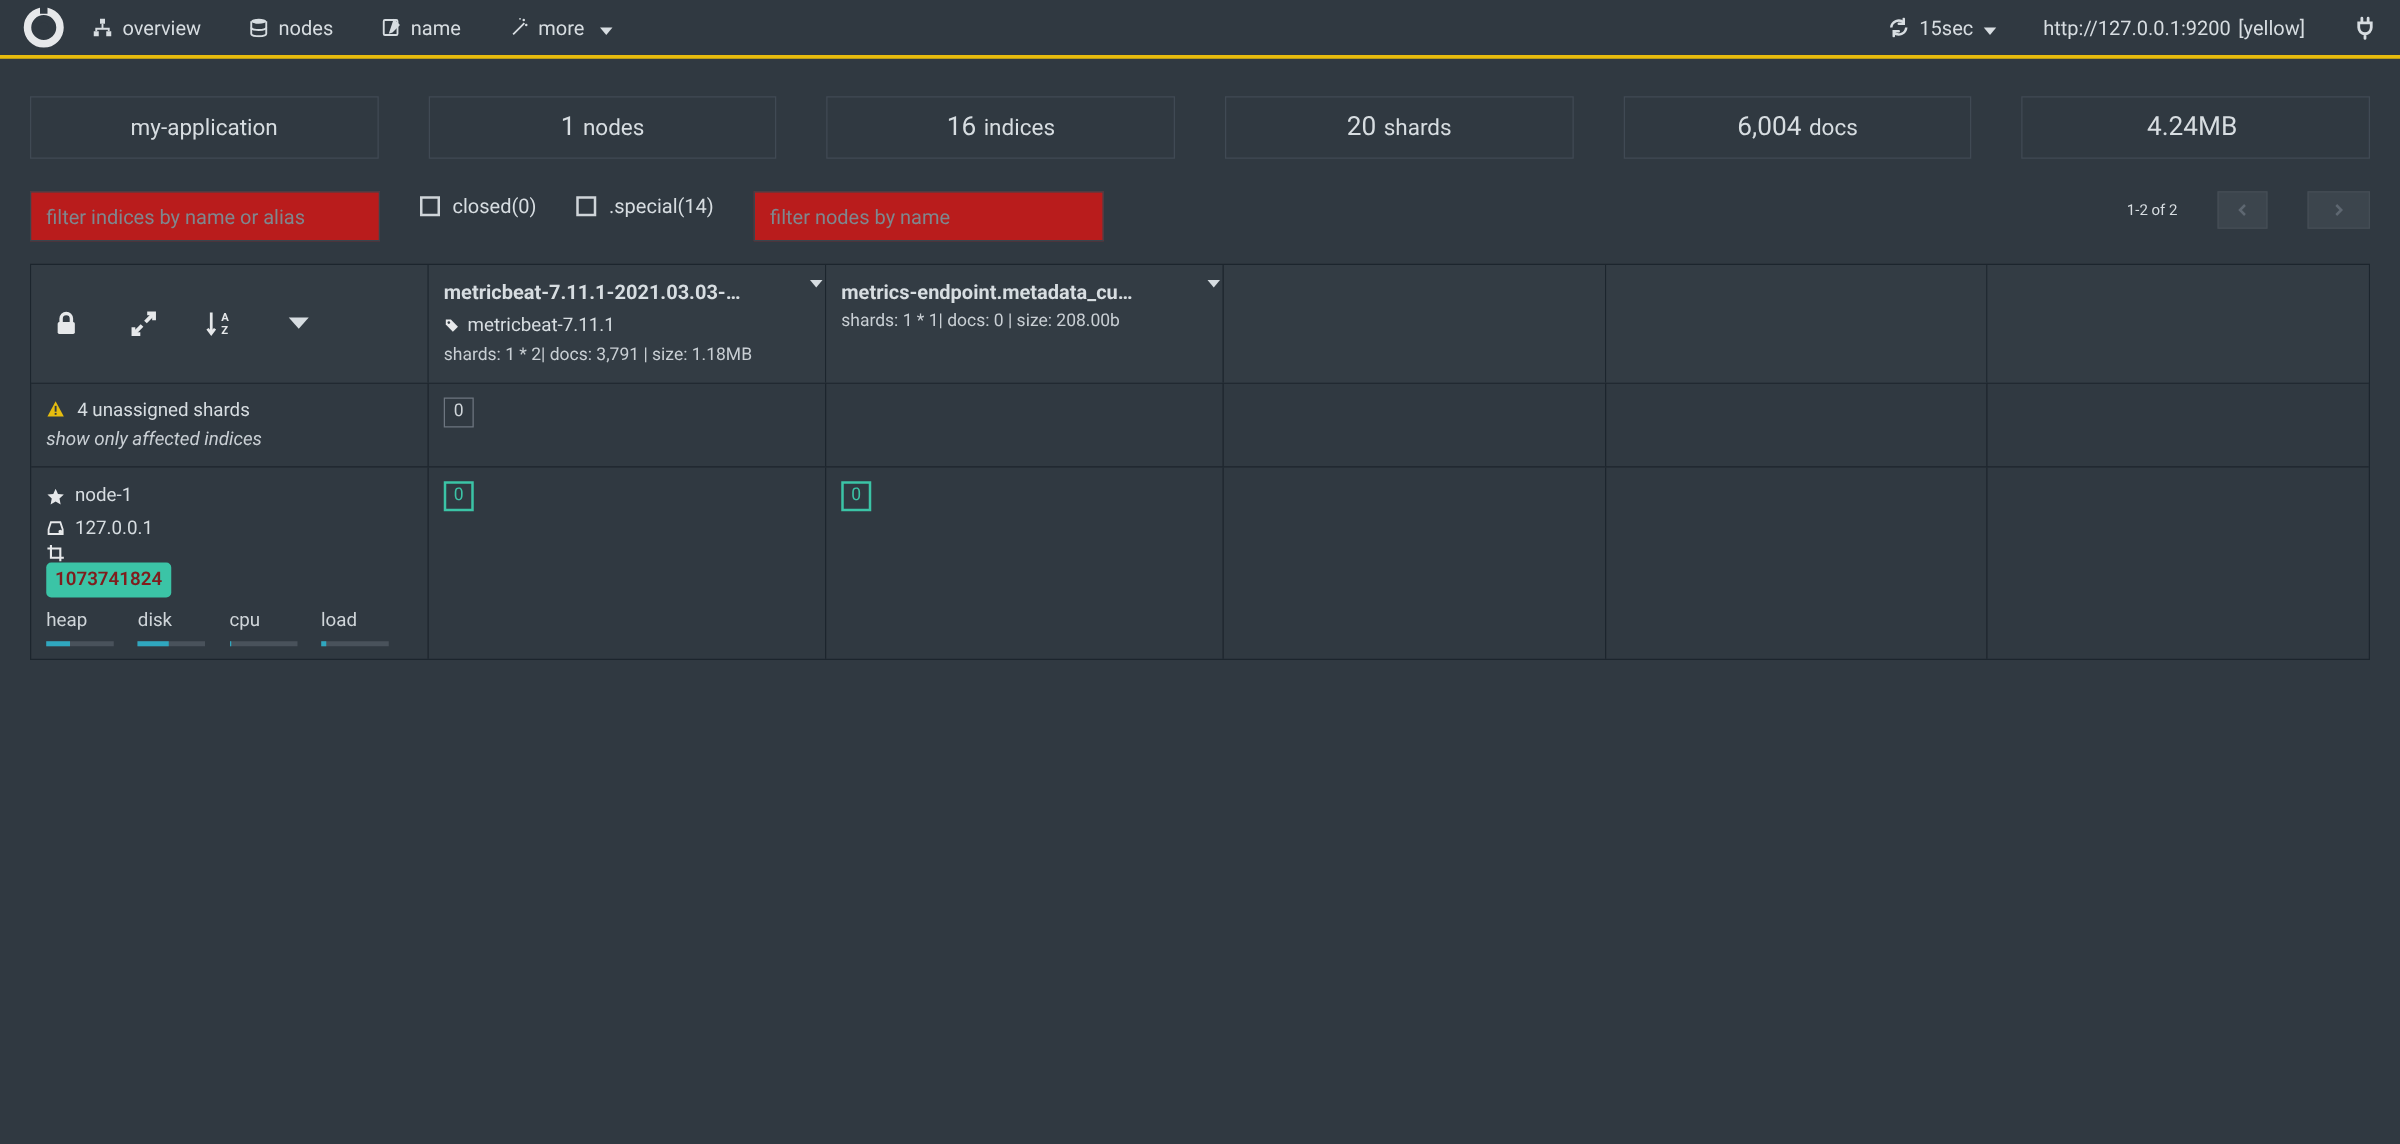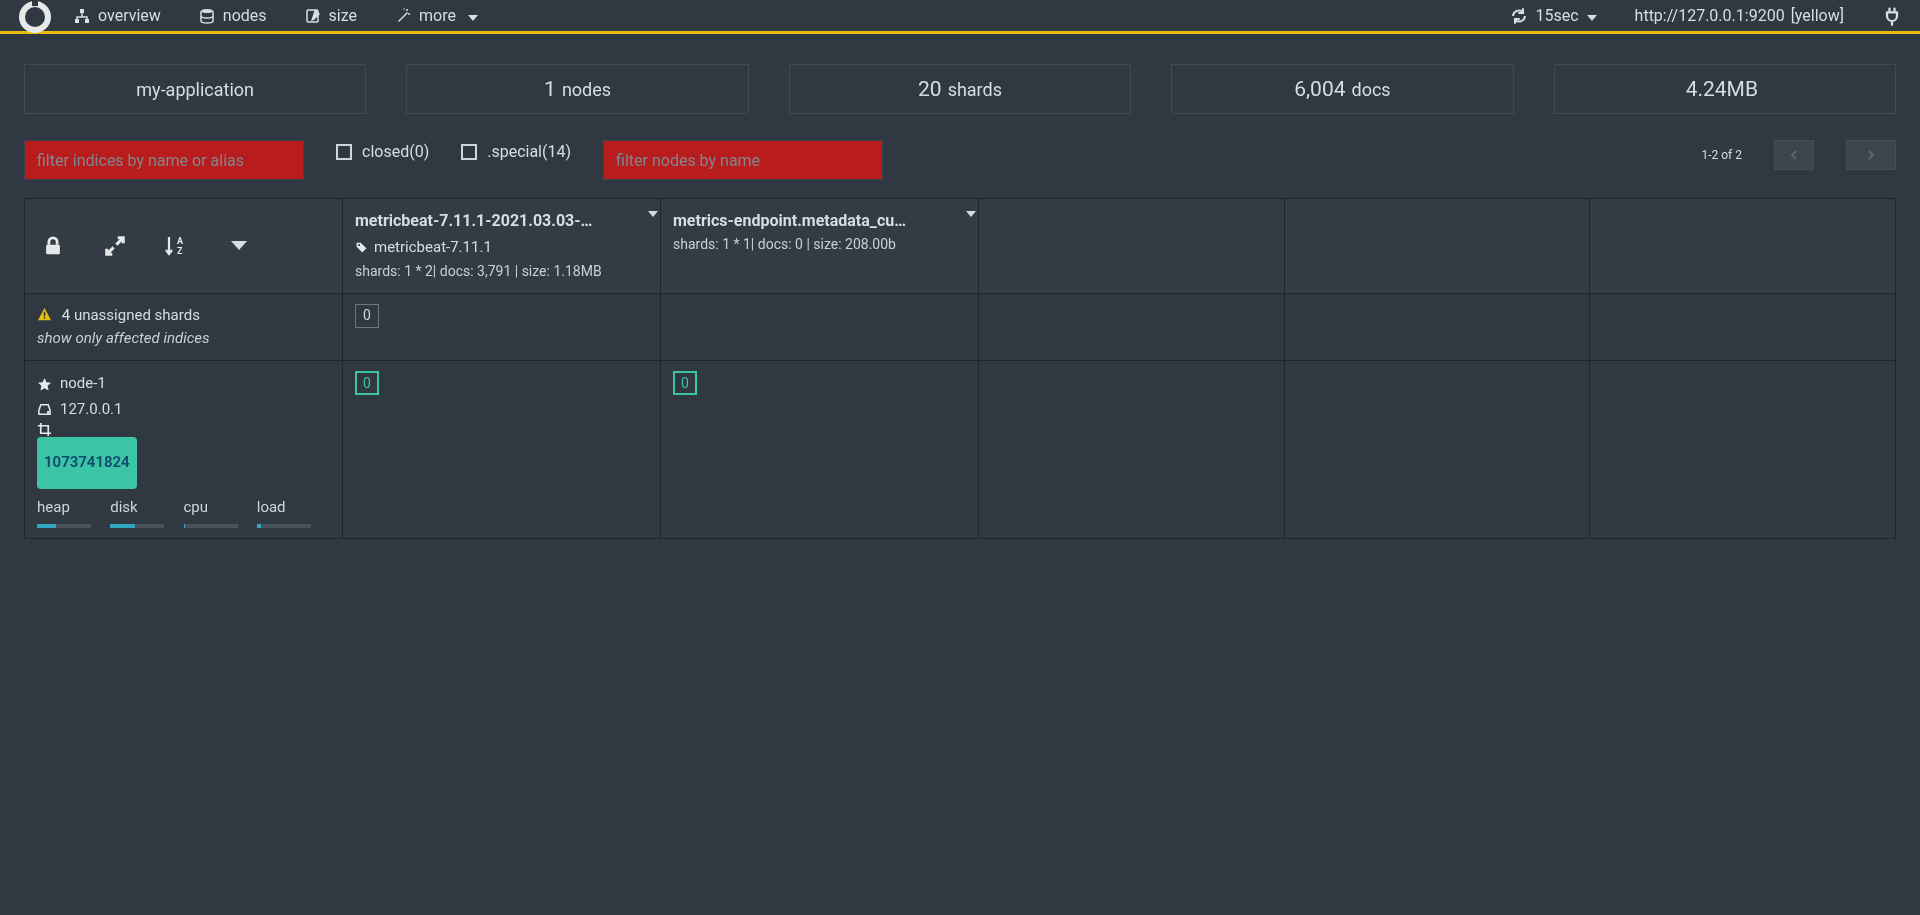--- a/index.html
+++ b/index.html
@@ -12,24 +12,25 @@
     --muted:#aab2b8;
     --accent:#3bc4a6;
     --yellow:#e8bc0d;
     --warn:#e6bd0f;
   }
   *{box-sizing:border-box;font-family:-apple-system,BlinkMacSystemFont,"Segoe UI",Roboto,"Helvetica Neue",Arial,sans-serif;}
   html,body{margin:0;padding:0;background:var(--bg);color:var(--text);height:100%;width:100%;}
   body{width:1920px;overflow:hidden;}
   
   .topbar{
-    height:34px;
+    height:47px;
     width:100%;
     background:var(--bg);
     display:flex;
+    align-items:center;
     padding:0 18px 0 18px;
     border-bottom:3px solid var(--yellow);
   }
   .logo{width:34px;height:34px;margin-right:22px;display:flex;align-items:center;justify-content:center;}
   .logo svg{display:block;}
   .navlinks{display:flex;gap:38px;align-items:center;}
   .navitem{display:flex;align-items:center;gap:8px;color:var(--text);font-size:16px;cursor:pointer;}
   .navitem .ico{width:16px;height:16px;display:flex;align-items:center;justify-content:center;}
   .navitem .caret{margin-left:4px;}
   .spacer{flex:1;}
@@ -100,21 +101,21 @@
   .shardbox{
     display:inline-flex;min-width:24px;height:24px;border:1px solid #6d7680;
     color:#cfd5d9;align-items:center;justify-content:center;font-size:14px;
     background:transparent;
   }
   .shardbox.green{border:2px solid var(--accent);color:var(--accent);}
   
   .nodecell{font-size:15px;line-height:1.7;}
   .nodecell .line{display:flex;align-items:center;gap:8px;}
   .pid{
-    background:var(--accent);color:#0c4a6e;border-radius:4px;padding:13px 7px;font-weight:600;display:inline-block;
+    background:var(--accent);color:#7f1d1d;border-radius:4px;padding:1px 7px;font-weight:600;display:inline-block;
   }
   .gauges{display:flex;margin-top:6px;gap:0;}
   .g{width:78px;display:flex;flex-direction:column;align-items:flex-start;font-size:15px;color:#cfd5d9;}
   .glabel{margin-bottom:4px;}
   .gbar{width:54px;height:4px;background:#49525b;position:relative;}
   .gbar .fill{height:100%;background:#2fa7bf;}
   svg{display:block;}
   .caret-tri{width:0;height:0;border-left:5px solid transparent;border-right:5px solid transparent;border-top:6px solid #d7dde1;display:inline-block;}
 </style>
 </head>
@@ -150,21 +151,21 @@
       </span>
       <span>nodes</span>
     </div>
     <div class="navitem">
       <span class="ico">
         <svg width="16" height="16" viewBox="0 0 16 16" fill="none" stroke="#d7dde1" stroke-width="1.5">
             <rect x="2" y="2" width="11" height="12" rx="1"></rect>
             <path d="M10 1 L15 6 L9 12 L6 13 L7 10 Z" fill="#d7dde1" stroke="none"></path>
           </svg>
       </span>
-      <span>size</span>
+      <span>name</span>
     </div>
     <div class="navitem">
       <span class="ico">
         <svg width="16" height="16" viewBox="0 0 16 16" fill="#d7dde1">
             <path d="M3 13 L12 4 L13 5 L4 14 Z"></path>
             <circle cx="12" cy="2" r="1"></circle>
             <circle cx="14" cy="6" r="1"></circle>
             <circle cx="9" cy="1" r="0.7"></circle>
           </svg>
       </span>
@@ -198,20 +199,24 @@
   </div>
 </div>
 
 <div class="stats">
   <div class="tile">
     <span>my-application</span>
   </div>
   <div class="tile">
     <span class="num">1</span>
     <span>nodes</span>
+  </div>
+  <div class="tile">
+    <span class="num">16</span>
+    <span>indices</span>
   </div>
   <div class="tile">
     <span class="num">20</span>
     <span>shards</span>
   </div>
   <div class="tile">
     <span class="num">6,004</span>
     <span>docs</span>
   </div>
   <div class="tile">

